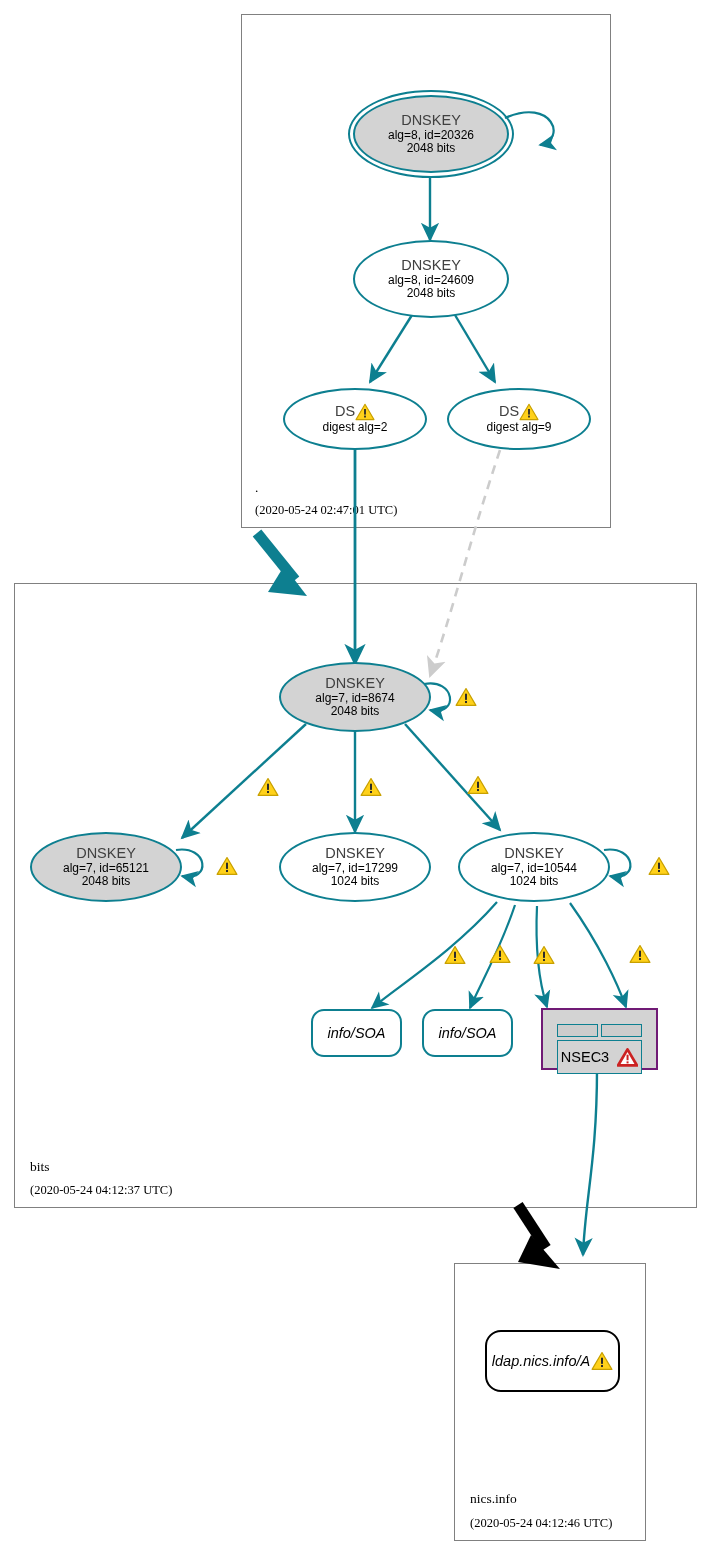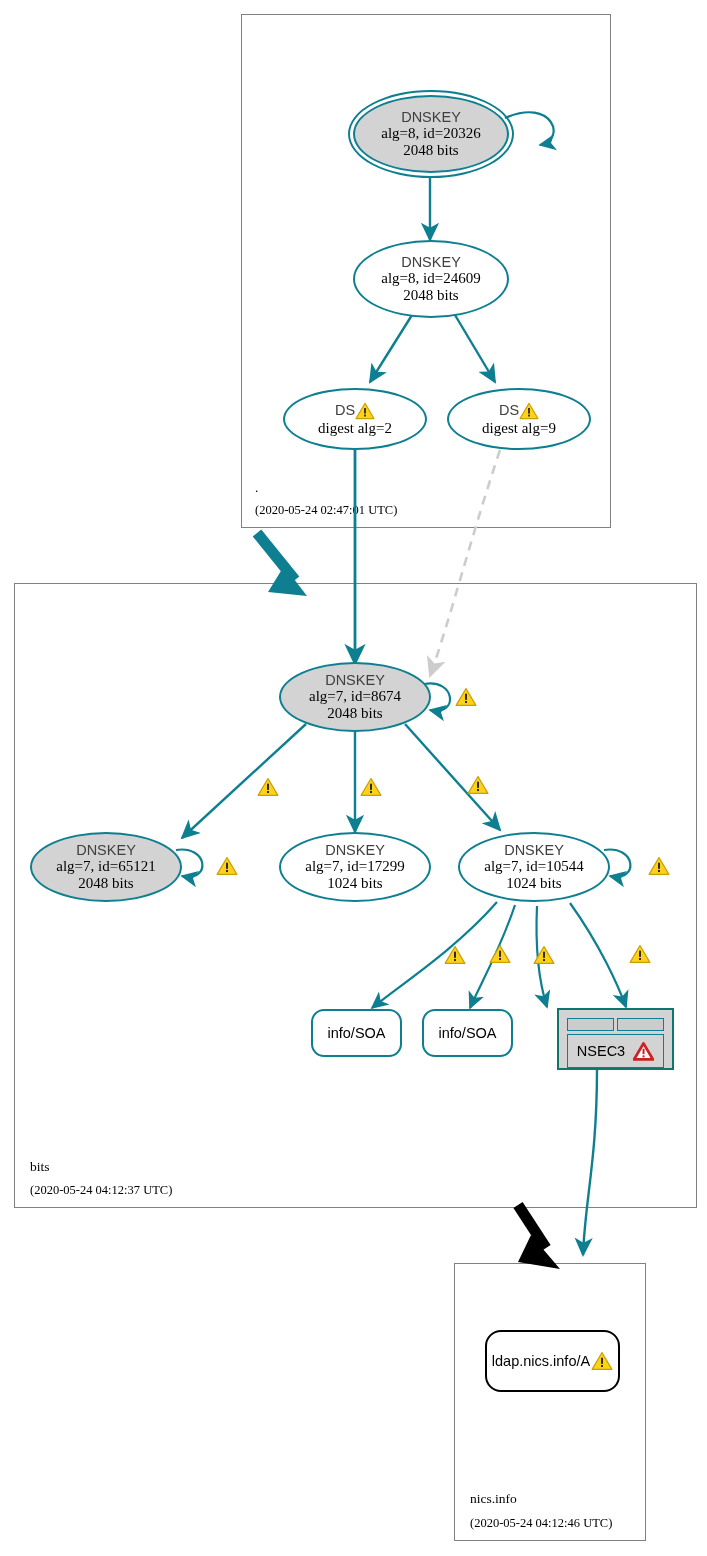--- a/index.html
+++ b/index.html
@@ -55,22 +55,22 @@
     text-align: center;
     line-height: 1.12;
   }
   .node-ellipse.shaded { background: #d3d3d3; }
   .node-ellipse .l1 {
     font-family: "Liberation Sans", sans-serif;
     font-size: 14.5px;
     color: #404040;
   }
   .node-ellipse .l2, .node-ellipse .l3 {
-    font-family: Liberation Serif, serif;
-    font-size: 15px;
+    font-family: Liberation Sans, sans-serif;
+    font-size: 12px;
     color: #000000;
   }
   .dbl-ring {
     position: absolute;
     box-sizing: border-box;
     border: 2px solid #0d7f90;
     border-radius: 50%;
     background: transparent;
   }
   
@@ -84,35 +84,35 @@
     box-sizing: border-box;
     border: 2px solid #0d7f90;
     border-radius: 13px;
     background: #ffffff;
     display: flex;
     align-items: center;
     justify-content: center;
     font-family: "Liberation Sans", sans-serif;
     font-size: 14.5px;
     color: #000000;
+    font-style: italic;
   }
   .node-rrect.black-border {
     border: 2px solid #000000;
     border-radius: 16px;
     flex-direction: row;
     gap: 1px;
   }
   
   .node-table {
     position: absolute;
     box-sizing: border-box;
-    border: 2px solid #0f766e;
+    border: 2px solid #701a75;
     background: #d3d3d3;
-    padding: 8px;
-    margin-left: 16px;
+    padding: 14px;
   }
   .node-table .hdr-row {
     display: flex;
     gap: 3px;
     height: 13px;
   }
   .node-table .hdr-cell {
     flex: 1;
     border: 1px solid #0d7f90;
     background: #cccccc;

